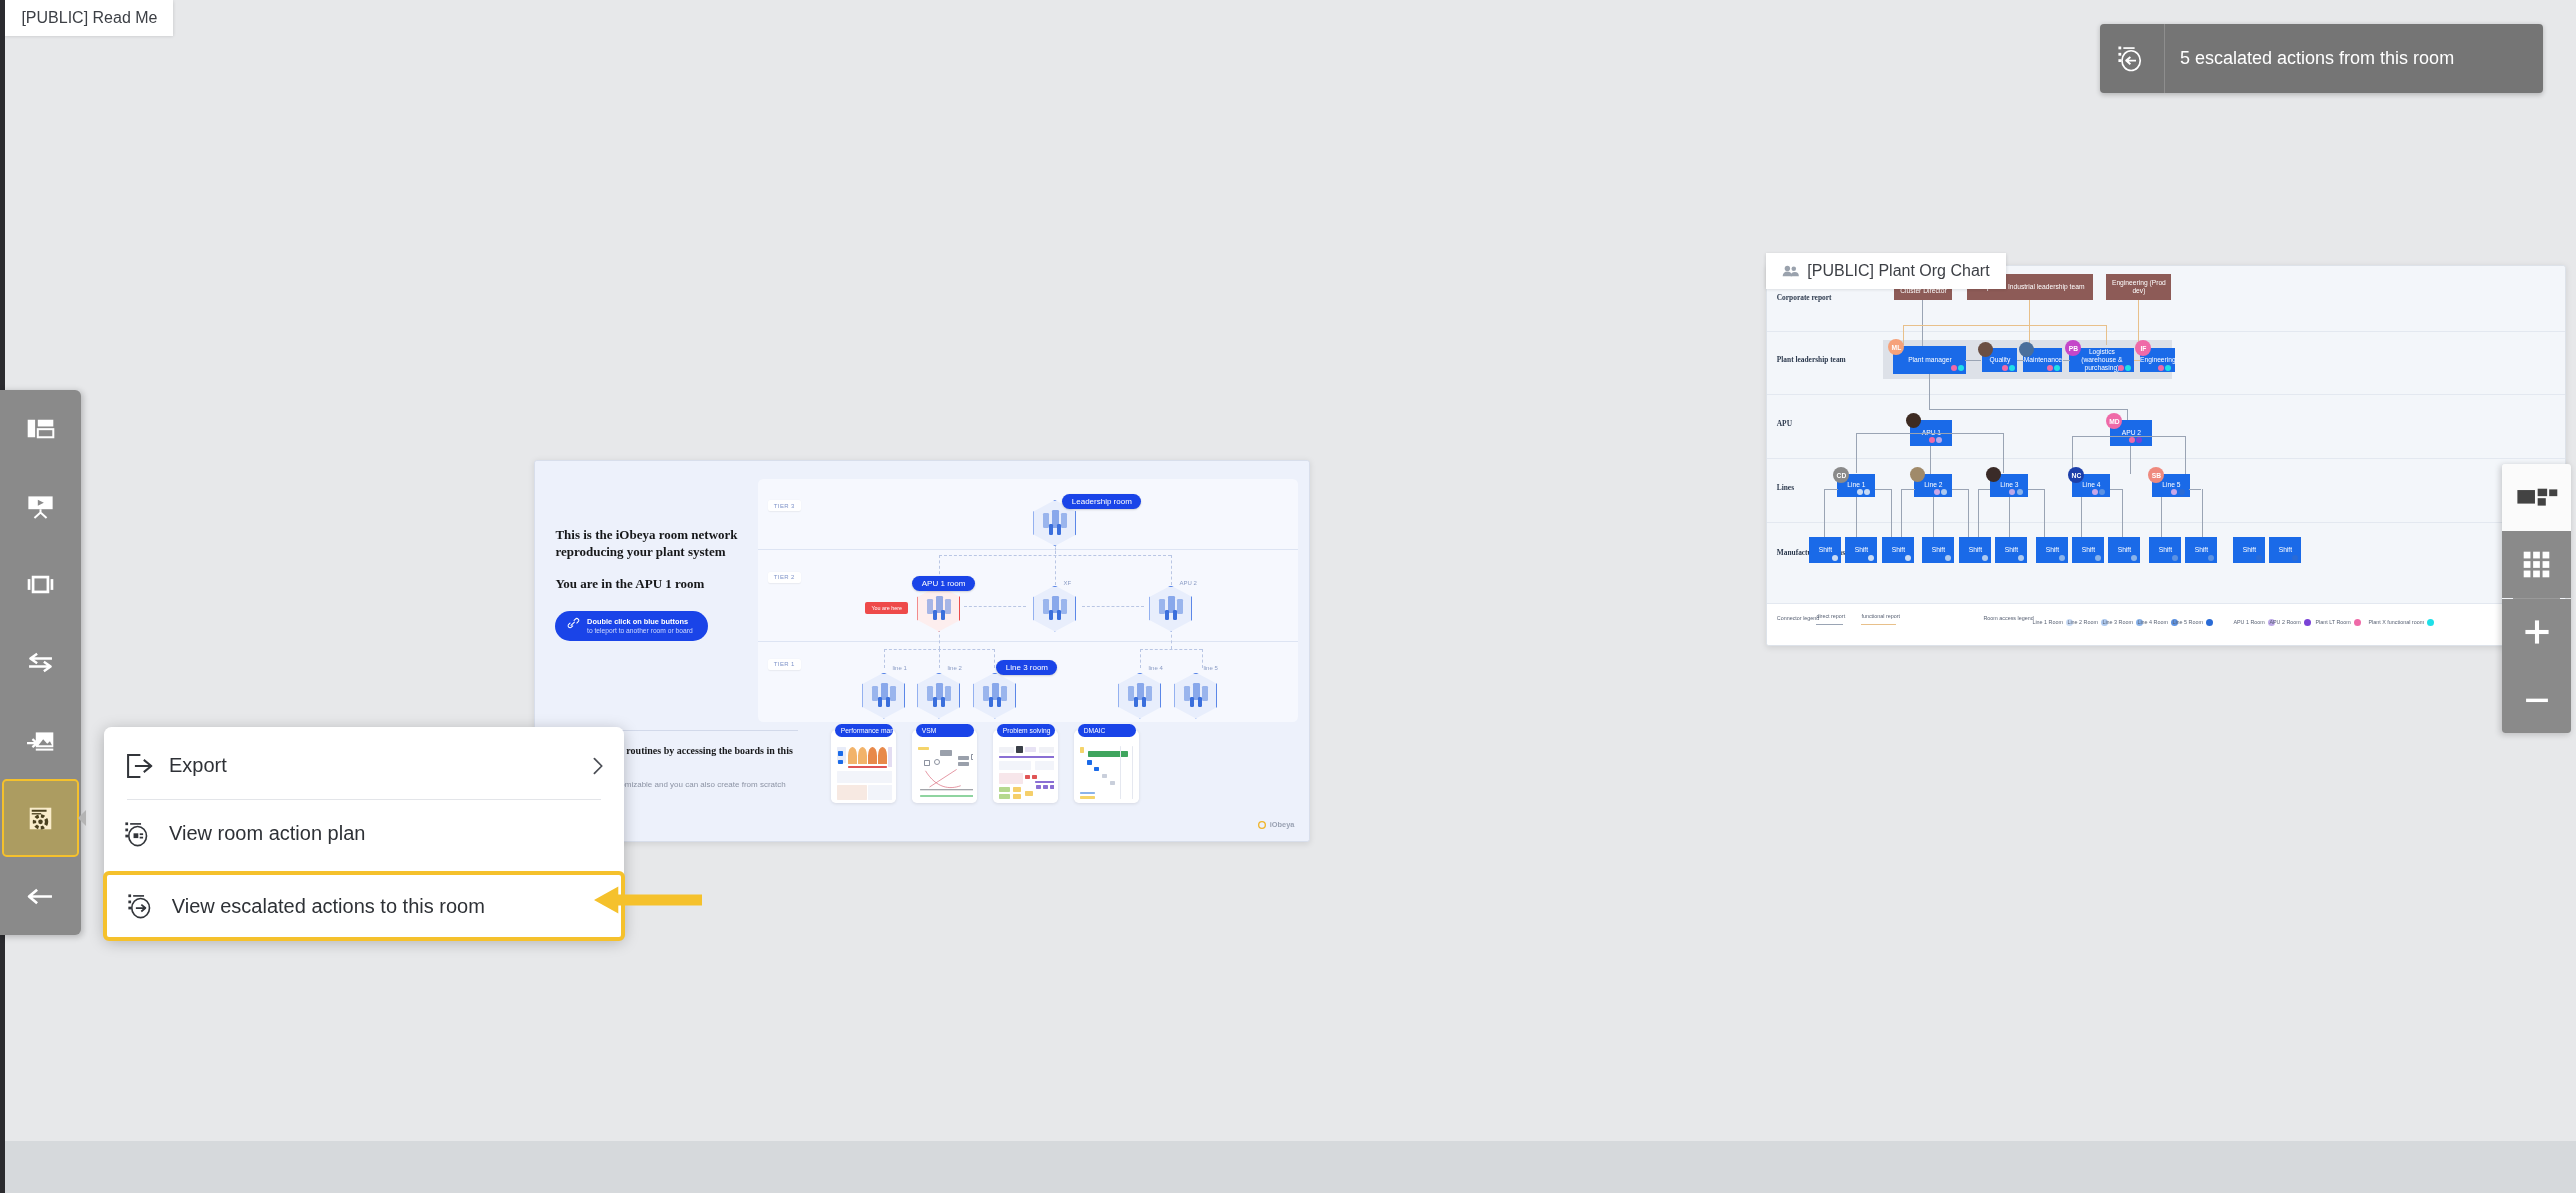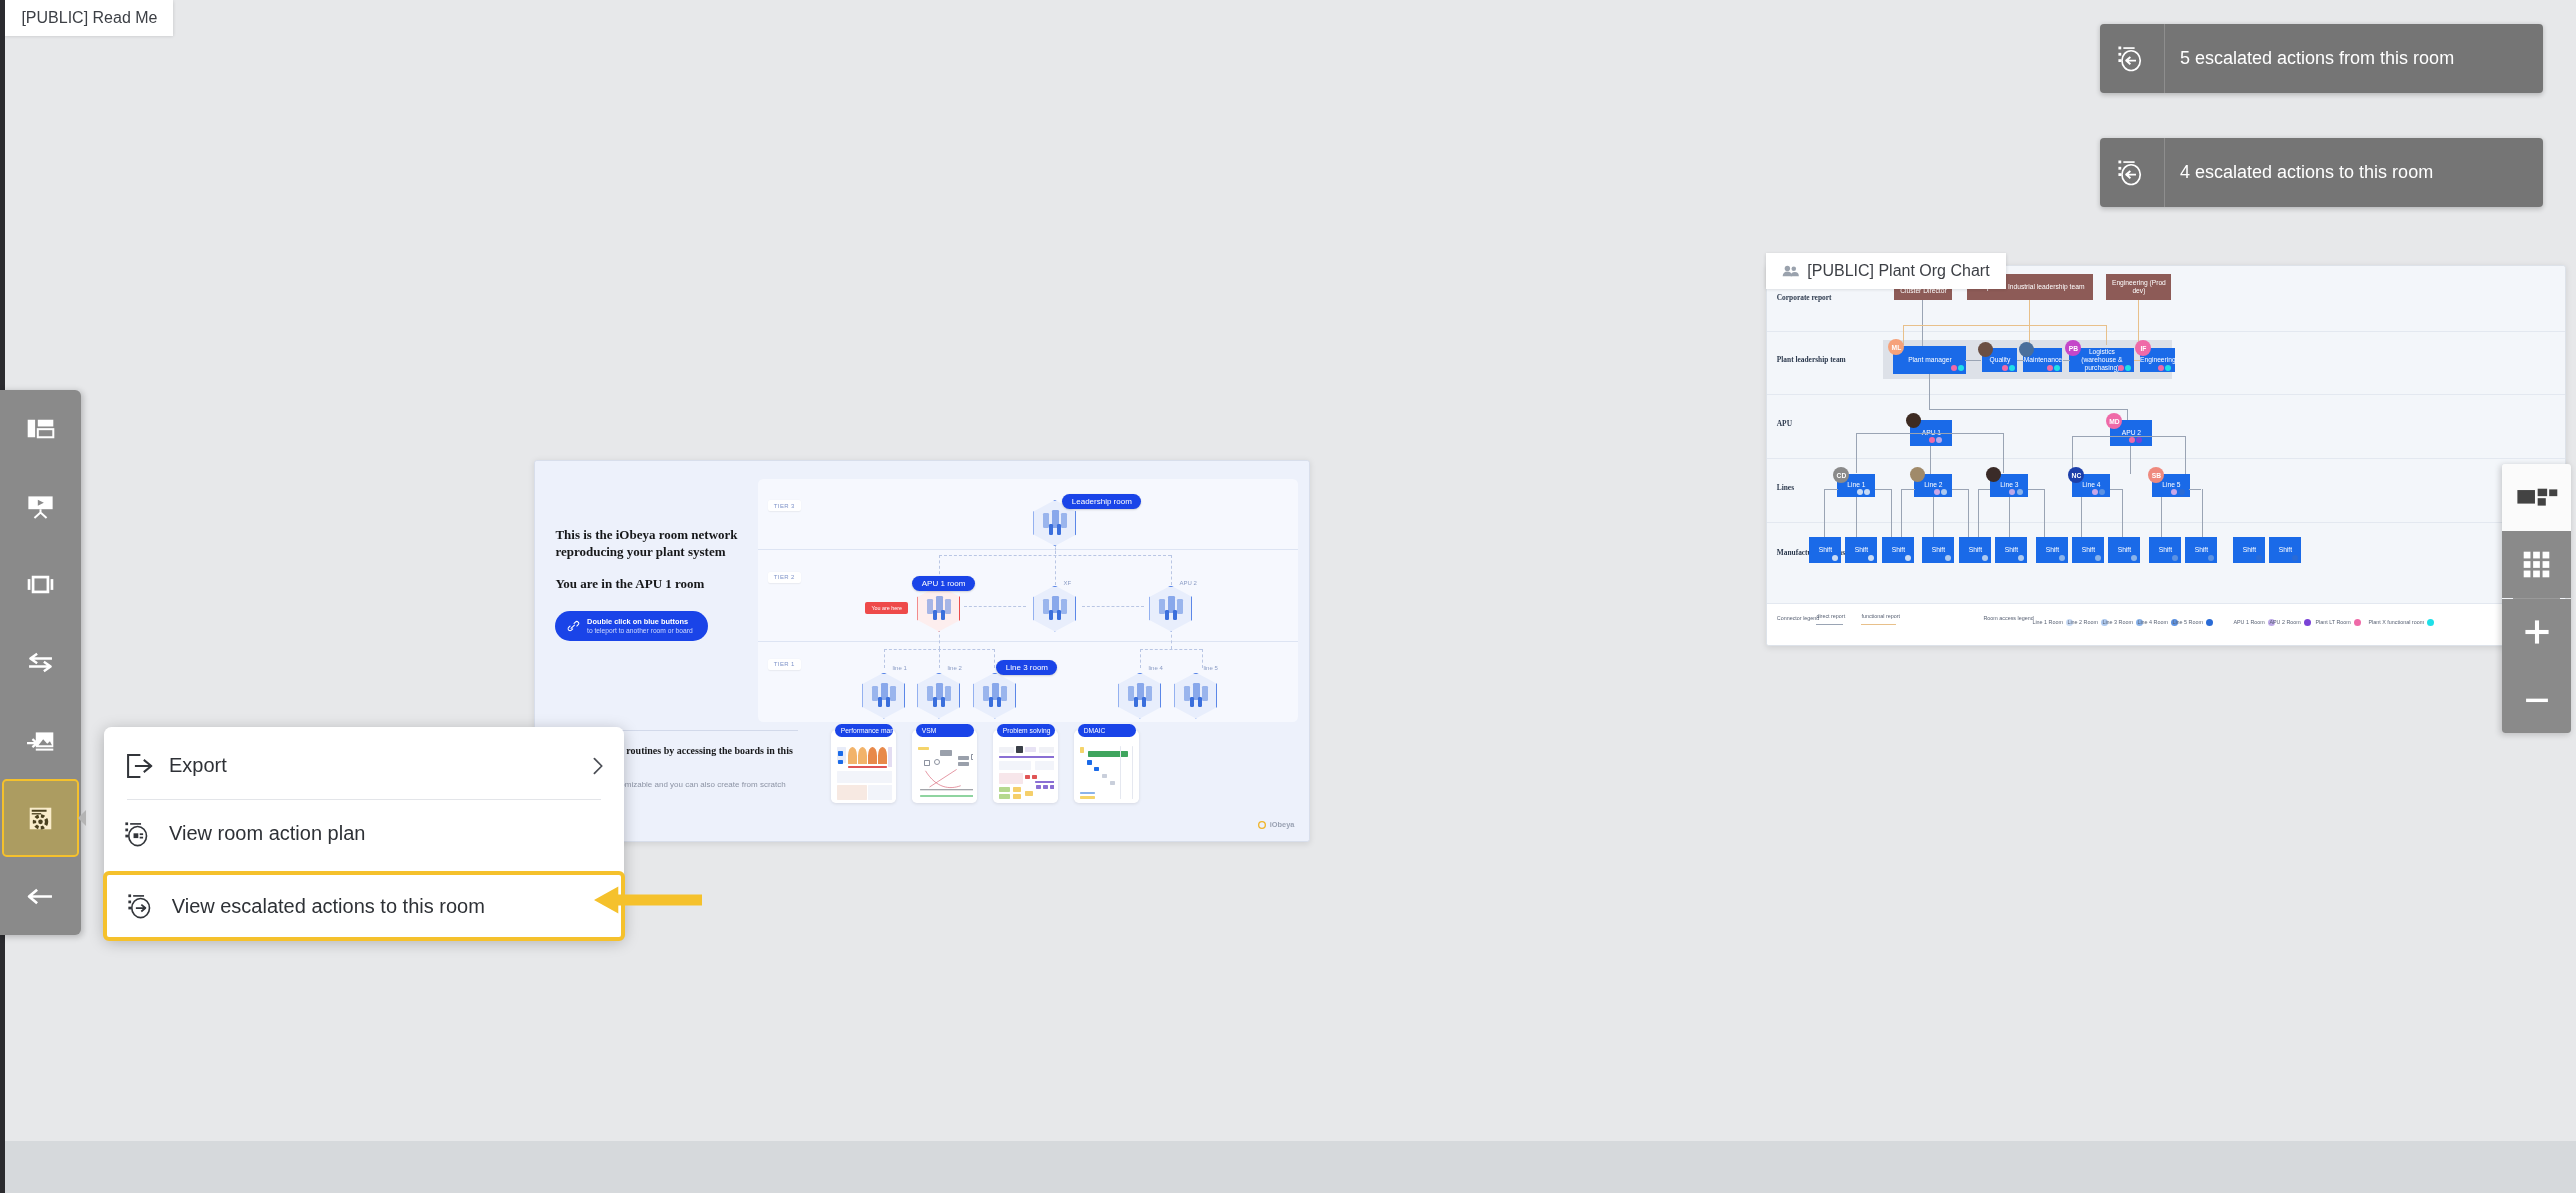--- a/index.html
+++ b/index.html
@@ -72,21 +72,21 @@
   .rm-left {
     position: absolute; left: 20px; top: 65px; width: 243px;
   }
   .rm-h {
     font-family: "Liberation Serif", serif;
     font-weight: bold; font-size: 13px; color: #17181a; line-height: 1.32;
   }
   .rm-h2 { margin-top: 15px; }
   .rm-pill {
     margin-top: 19px;
-    display: inline-flex; align-items: center; gap: 7.4px;
+    display: inline-flex; align-items: flex-start; gap: 7.4px;
     background: #1a44e8; color: #fff;
     border-radius: 20px; padding: 6px 15px 6px 10.8px;
   }
   .rm-pill .pl1 { font-size: 7.4px; font-weight: bold; line-height: 1.25; }
   .rm-pill .pl2 { font-size: 6.7px; color: #cfd9fb; line-height: 1.25; }
 
   .rm-sep {
     position: absolute; left: 20px; top: 269px; width: 243px; height: 0.7px;
     background: #d2d9ea;
   }
@@ -902,33 +902,20 @@
         <rect x="9" y="6" width="16" height="2.4" fill="#fff"></rect>
         <rect x="2" y="14" width="4" height="4" fill="#fff"></rect>
         <rect x="2" y="23" width="4" height="4" fill="#fff"></rect>
         <ellipse cx="20" cy="25" rx="13" ry="14" fill="none" stroke="#fff" stroke-width="2.4"></ellipse>
         <path d="M27 25 H14 M19 20 L13 25 L19 30" fill="none" stroke="#fff" stroke-width="2.8" stroke-linejoin="round"></path>
       </svg>
     </div>
     <div class="tt-txt">5 escalated actions from this room</div>
   </div>
 
-  <div class="ttcard" id="tt2">
-    <div class="tt-ico">
-      <svg width="31" height="31" viewBox="0 0 44 44">
-        <rect x="2" y="5" width="4" height="4" fill="#fff"></rect>
-        <rect x="9" y="6" width="16" height="2.4" fill="#fff"></rect>
-        <rect x="2" y="14" width="4" height="4" fill="#fff"></rect>
-        <rect x="2" y="23" width="4" height="4" fill="#fff"></rect>
-        <ellipse cx="20" cy="25" rx="13" ry="14" fill="none" stroke="#fff" stroke-width="2.4"></ellipse>
-        <path d="M27 25 H14 M19 20 L13 25 L19 30" fill="none" stroke="#fff" stroke-width="2.8" stroke-linejoin="round"></path>
-      </svg>
-    </div>
-    <div class="tt-txt">4 escalated actions to this room</div>
-  </div>
 
   <div id="rtool">
     <div class="rt-btn light">
       <svg width="42" height="23" viewBox="0 0 62 34">
         <rect x="2" y="6" width="26" height="20" fill="#434343"></rect>
         <rect x="32" y="4" width="14" height="11" fill="#434343"></rect>
         <rect x="32" y="18" width="12" height="11" fill="#434343"></rect>
         <rect x="49" y="5" width="12" height="10" fill="#434343"></rect>
       </svg>
     </div>

